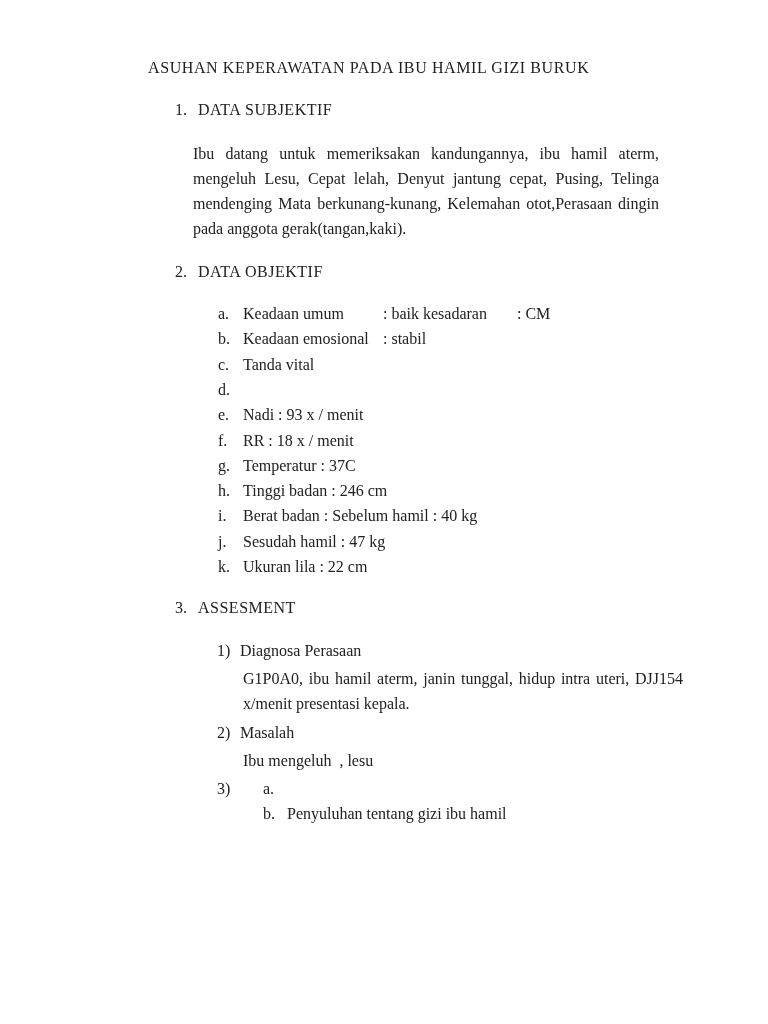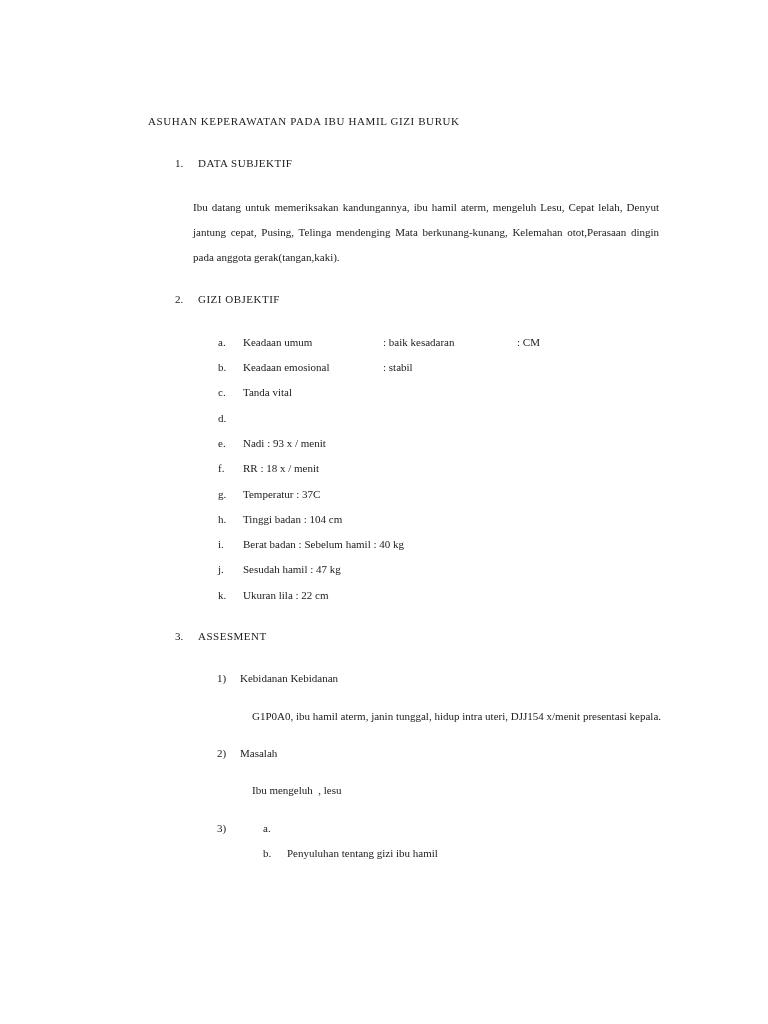--- a/index.html
+++ b/index.html
@@ -2,28 +2,28 @@
 <html><head>
 <meta charset="utf-8">
 <style>
   html, body { margin: 0; padding: 0; background: #ffffff; }
   .page {
     position: relative;
     width: 768px;
     height: 1024px;
     background: #ffffff;
     box-sizing: border-box;
-    padding-top: 109px;
+    padding-top: 55px;
     font-family: "Liberation Serif", serif;
-    font-size: 11px;
+    font-size: 16px;
     line-height: 25.3px;
     color: #212121;
     overflow: hidden;
   }
-  p { margin: 12px; }
+  p { margin: 3px; }
   .title {
     margin-left: 148px;
     letter-spacing: 0.6px;
   }
   .sec-head {
     display: flex;
     margin-left: 175px;
     margin-top: 17px;
     letter-spacing: 0.5px;
   }
@@ -58,21 +58,21 @@
 
   <div class="sec-head">
     <span class="num">1.</span>
     <span class="head-text">DATA SUBJEKTIF</span>
   </div>
 
   <p class="para">Ibu datang untuk memeriksakan kandungannya, ibu hamil aterm, mengeluh Lesu, Cepat lelah, Denyut jantung cepat, Pusing, Telinga mendenging  Mata berkunang-kunang, Kelemahan otot,Perasaan dingin pada anggota gerak(tangan,kaki).</p>
 
   <div class="sec-head">
     <span class="num">2.</span>
-    <span class="head-text">GIZI OBJEKTIF</span>
+    <span class="head-text">DATA OBJEKTIF</span>
   </div>
 
   <div class="obj-list">
     <div class="row">
       <span class="mk">a.</span>
       <span class="lbl">Keadaan umum</span>
       <span class="c2">: baik kesadaran</span>
       <span class="c3">: CM</span>
     </div>
     <div class="row">
@@ -94,21 +94,21 @@
     <div class="row">
       <span class="mk">f.</span>
       <span>RR : 18 x / menit</span>
     </div>
     <div class="row">
       <span class="mk">g.</span>
       <span>Temperatur : 37C</span>
     </div>
     <div class="row">
       <span class="mk">h.</span>
-      <span>Tinggi badan : 104 cm</span>
+      <span>Tinggi badan : 246 cm</span>
     </div>
     <div class="row">
       <span class="mk">i.</span>
       <span>Berat badan : Sebelum hamil : 40 kg</span>
     </div>
     <div class="row">
       <span class="mk">j.</span>
       <span>Sesudah hamil : 47 kg</span>
     </div>
     <div class="row">
@@ -120,21 +120,21 @@
   <div class="sec-head mt16">
     <span class="num">3.</span>
     <span class="head-text">ASSESMENT</span>
   </div>
 
   <div class="ass-list">
 
     <div class="ass-item">
       <span class="mk2">1)</span>
       <div class="ass-content">
-        <div>Kebidanan Kebidanan</div>
+        <div>Diagnosa Perasaan</div>
         <p class="ass-body just">G1P0A0, ibu hamil aterm, janin tunggal, hidup intra uteri, DJJ154 x/menit presentasi kepala.</p>
       </div>
     </div>
 
     <div class="ass-item">
       <span class="mk2">2)</span>
       <div class="ass-content">
         <div>Masalah</div>
         <p class="ass-body prewrap">Ibu mengeluh  , lesu</p>
       </div>

